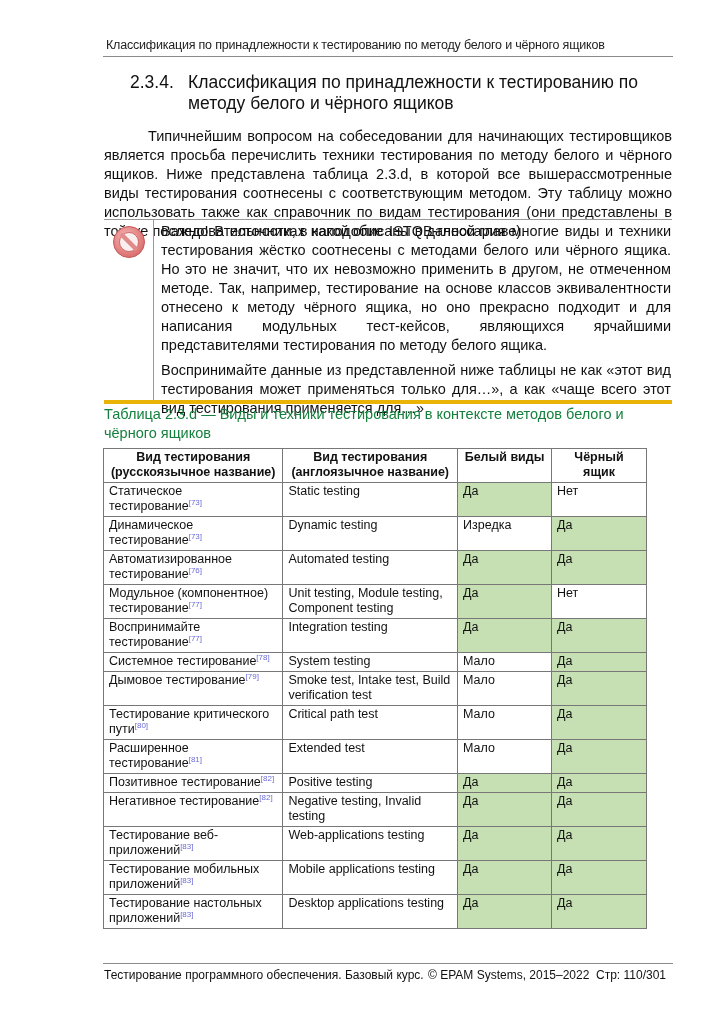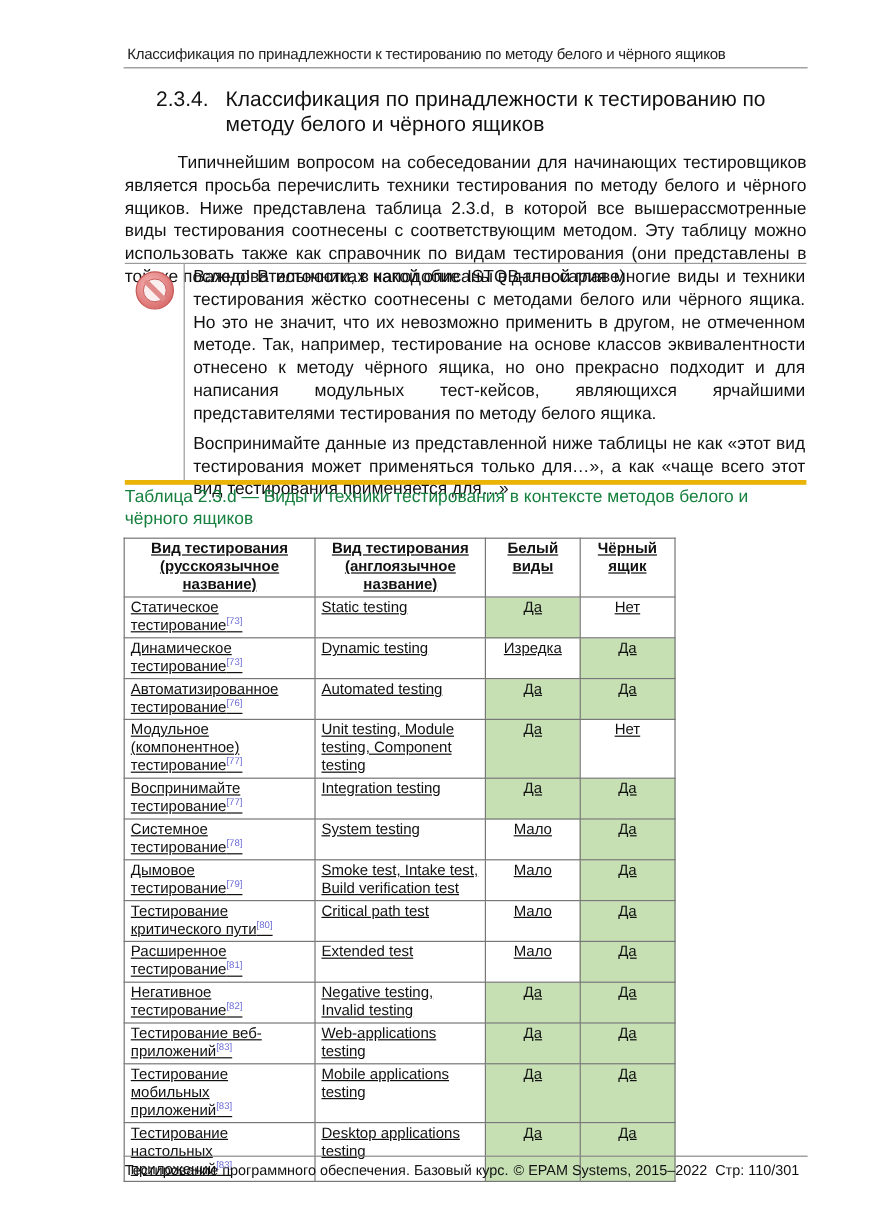--- a/index.html
+++ b/index.html
@@ -19,27 +19,27 @@
   .note-box { position: absolute; left: 104px; top: 219px; width: 568px; height: 180px;
          border-top: 1px solid #999; border-bottom: 4px solid #eab308; }
   .note-icon-cell { position: absolute; left: 0; top: 0; width: 49px; height: 100%;
          border-right: 1px solid #999; }
   .note-icon { position: absolute; left: 8px; top: 5px; width: 34px; height: 34px; }
   .note-text { position: absolute; left: 57px; top: 2px; width: 510px;
          font-size: 14.5px; line-height: 19px; text-align: justify; color: #111; }
   .note-text p { margin: 0 0 6px 0; }
   .caption { position: absolute; left: 104px; top: 405px; width: 568px;
          font-size: 14.5px; line-height: 19px; color: #15803d; }
-  table.types { position: absolute; left: 103px; top: 448px; width: 460px;
-         border-collapse: collapse; font-size: 12.5px; color: #111; text-decoration: underline; }
+  table.types { position: absolute; left: 103px; top: 448px; width: 544px;
+         border-collapse: collapse; font-size: 12.5px; color: #111; }
   table.types th, table.types td { border: 1px solid #777; padding: 1px 5px 2px 5px;
          vertical-align: top; line-height: 15px; }
   table.types th { font-weight: bold; text-align: center; }
   col.c1 { width: 186px; } col.c2 { width: 185px; } col.c3 { width: 99px; } col.c4 { width: 100px; }
-  td.val { text-align: center; }
+  td.val { }
   td.val.yes { background: #c6e0b4; }
   sup.ref { font-size: 8px; color: #6b6bd6; vertical-align: 5px; line-height: 0; }
   .footer-rule { position: absolute; left: 103px; top: 963px; width: 570px; height: 0;
          border-top: 1px solid #8a8a8a; }
   .footer { position: absolute; left: 104px; top: 968px; width: 568px; font-size: 12px; color: #111; }
   .footer .left { position: absolute; left: 0; top: 0; }
   .footer .mid { position: absolute; left: 324px; top: 0; }
   .footer .right { position: absolute; left: 492px; top: 0; }
 </style>
 </head>
@@ -141,20 +141,26 @@
         <td class="val">Мало</td>
         <td class="val yes" style="background: rgb(198, 224, 180);">Да</td>
       </tr>
       <tr>
         <td><span>Расширенное тестирование</span><sup class="ref">[81]</sup></td>
         <td>Extended test</td>
         <td class="val">Мало</td>
         <td class="val yes" style="background: rgb(198, 224, 180);">Да</td>
       </tr>
       <tr>
+        <td><span>Позитивное тестирование</span><sup class="ref">[82]</sup></td>
+        <td>Positive testing</td>
+        <td class="val yes" style="background: rgb(198, 224, 180);">Да</td>
+        <td class="val yes" style="background: rgb(198, 224, 180);">Да</td>
+      </tr>
+      <tr>
         <td><span>Негативное тестирование</span><sup class="ref">[82]</sup></td>
         <td>Negative testing, Invalid testing</td>
         <td class="val yes" style="background: rgb(198, 224, 180);">Да</td>
         <td class="val yes" style="background: rgb(198, 224, 180);">Да</td>
       </tr>
       <tr>
         <td><span>Тестирование веб-приложений</span><sup class="ref">[83]</sup></td>
         <td>Web-applications testing</td>
         <td class="val yes" style="background: rgb(198, 224, 180);">Да</td>
         <td class="val yes" style="background: rgb(198, 224, 180);">Да</td>

